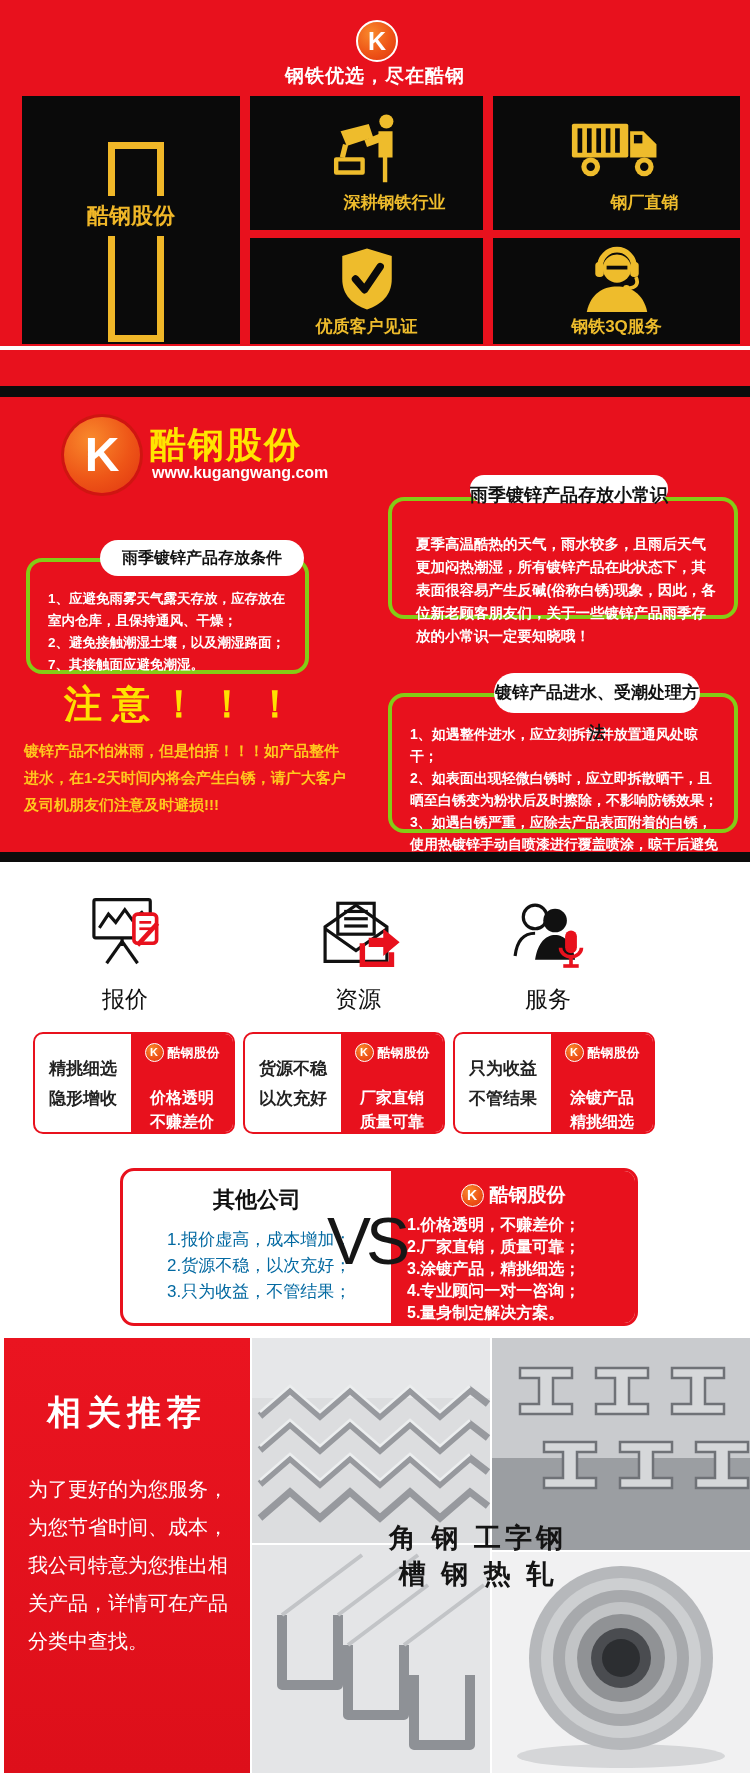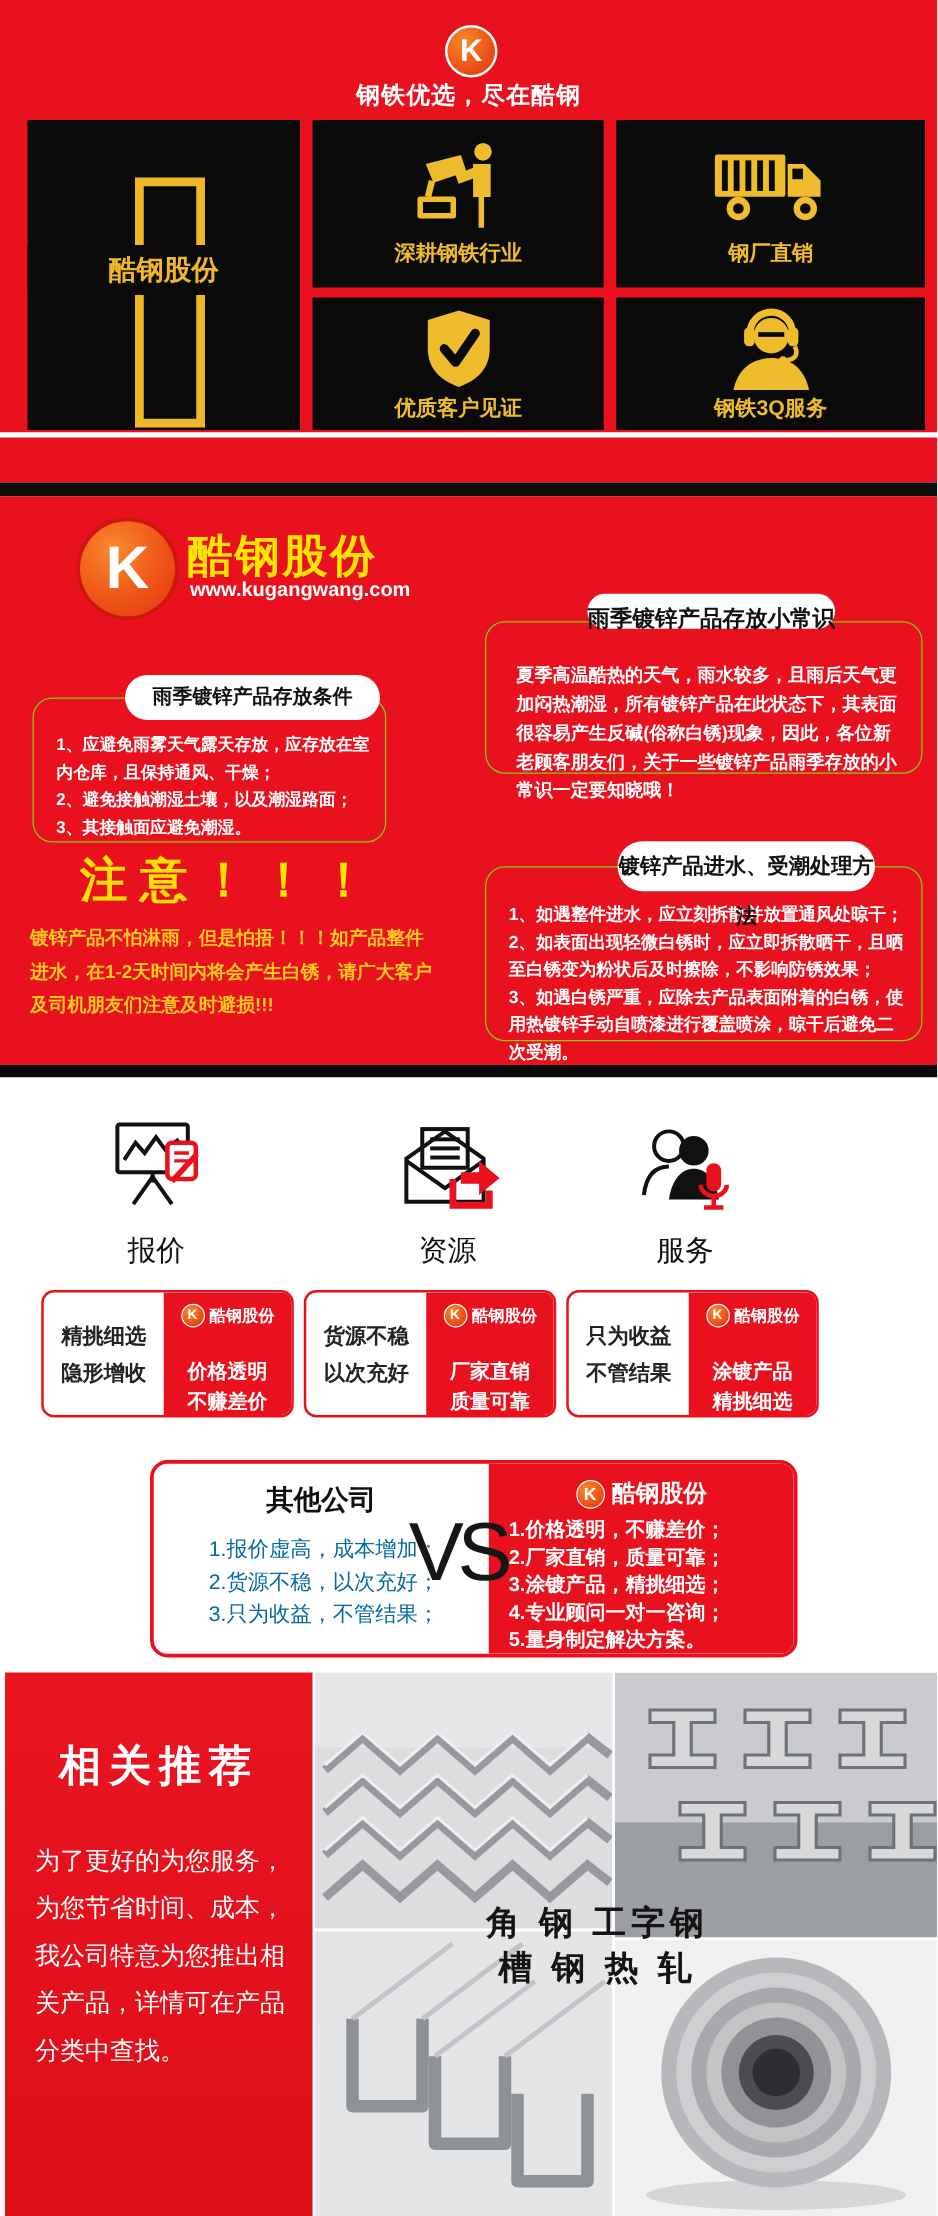--- a/index.html
+++ b/index.html
@@ -23,40 +23,40 @@
   .t3{left:493px;top:8px;width:247px;height:134px;}
   .t4{left:250px;top:150px;width:233px;height:106px;}
   .t5{left:493px;top:150px;width:247px;height:106px;}
   .gold-icon{position:absolute;left:50%;transform:translateX(-50%);}
   .t2 .gold-icon{top:14px;height:74px;}
   .t3 .gold-icon{top:22px;height:62px;}
   .t4 .gold-icon{top:8px;height:66px;}
   .t5 .gold-icon{top:6px;height:68px;}
   .tile-label{position:absolute;left:0;width:100%;text-align:center;color:#eebc2c;
               font-size:17px;font-weight:bold;}
-  .t2 .tile-label,.t3 .tile-label{bottom:16px;}
+  .t2 .tile-label,.t3 .tile-label{bottom:16px;padding-left:28px;}
   .t4 .tile-label,.t5 .tile-label{bottom:6px;}
   
   .seam{position:absolute;left:0;top:346px;width:750px;height:4px;background:#fdfdfd;}
   .redstrip{position:absolute;left:0;top:350px;width:750px;height:36px;background:#e8111d;}
   .bline{position:absolute;left:0;width:750px;background:#0c0c0c;}
   .b1{top:386px;height:11px;}
   .b2{top:852px;height:10px;}
   
   .knowledge{position:absolute;left:0;top:397px;width:750px;height:455px;background:#e8111d;}
   .kb-xl{position:absolute;left:64px;top:20px;width:76px;height:76px;font-size:48px;
          box-shadow:0 0 0 3px rgba(185,25,8,.55);}
   .klogo-name{position:absolute;left:150px;top:24px;color:#ffe400;font-size:36px;font-weight:bold;letter-spacing:2px;}
   .klogo-site{position:absolute;left:152px;top:67px;color:#fff;font-size:16px;font-weight:bold;}
   .pill{position:absolute;background:#fff;border-radius:24px;color:#111;font-weight:bold;
         text-align:center;z-index:2;}
   .pill-tip{left:470px;top:78px;width:198px;height:28px;line-height:40px;font-size:18px;}
   .pill-storage{left:100px;top:143px;width:204px;height:36px;line-height:36px;font-size:16px;}
   .pill-treat{left:450px;top:276px;width:206px;height:40px;line-height:40px;font-size:17px;margin-left:44px;}
-  .kbox{position:absolute;border:1px solid #84cc16;border-radius:16px;color:#fff;box-sizing:border-box;}
+  .kbox{position:absolute;border:4px solid #84cc16;border-radius:16px;color:#fff;box-sizing:border-box;}
   .box-tip{left:388px;top:100px;width:350px;height:122px;}
   .box-tip .kbody{margin:32px 14px 0 24px;font-size:14.5px;line-height:23px;font-weight:bold;}
   .box-storage{left:26px;top:161px;width:283px;height:116px;padding:26px 8px 0 18px;}
   .box-storage .kitem{font-size:13.5px;line-height:22px;font-weight:bold;}
   .box-treat{left:388px;top:296px;width:350px;height:140px;padding:26px 10px 0 18px;}
   .box-treat .kitem{font-size:14px;line-height:22px;font-weight:bold;}
   .notice-title{position:absolute;left:26px;top:282px;width:316px;text-align:center;
                 font-size:38px;font-weight:bold;color:#ffe100;letter-spacing:10px;}
   .notice-body{position:absolute;left:24px;top:340px;width:326px;margin:0;
                font-size:15px;font-weight:bold;color:#ffc91e;line-height:27px;}
@@ -195,21 +195,21 @@
 
     <div class="pill pill-tip">雨季镀锌产品存放小常识</div>
     <div class="kbox box-tip">
       <p class="kbody">夏季高温酷热的天气，雨水较多，且雨后天气更加闷热潮湿，所有镀锌产品在此状态下，其表面很容易产生反碱(俗称白锈)现象，因此，各位新老顾客朋友们，关于一些镀锌产品雨季存放的小常识一定要知晓哦！</p>
     </div>
 
     <div class="pill pill-storage">雨季镀锌产品存放条件</div>
     <div class="kbox box-storage">
       <div class="kitem">1、应避免雨雾天气露天存放，应存放在室内仓库，且保持通风、干燥；</div>
       <div class="kitem">2、避免接触潮湿土壤，以及潮湿路面；</div>
-      <div class="kitem">3、其接触面应避免潮湿。</div>
+      <div class="kitem">7、其接触面应避免潮湿。</div>
     </div>
 
     <div class="notice-title">注意！！！</div>
     <p class="notice-body">镀锌产品不怕淋雨，但是怕捂！！！如产品整件进水，在1-2天时间内将会产生白锈，请广大客户及司机朋友们注意及时避损!!!</p>
 
     <div class="pill pill-treat">镀锌产品进水、受潮处理方法</div>
     <div class="kbox box-treat">
       <div class="kitem">1、如遇整件进水，应立刻拆散并放置通风处晾干；</div>
       <div class="kitem">2、如表面出现轻微白锈时，应立即拆散晒干，且晒至白锈变为粉状后及时擦除，不影响防锈效果；</div>
       <div class="kitem">3、如遇白锈严重，应除去产品表面附着的白锈，使用热镀锌手动自喷漆进行覆盖喷涂，晾干后避免二次受潮。</div>

